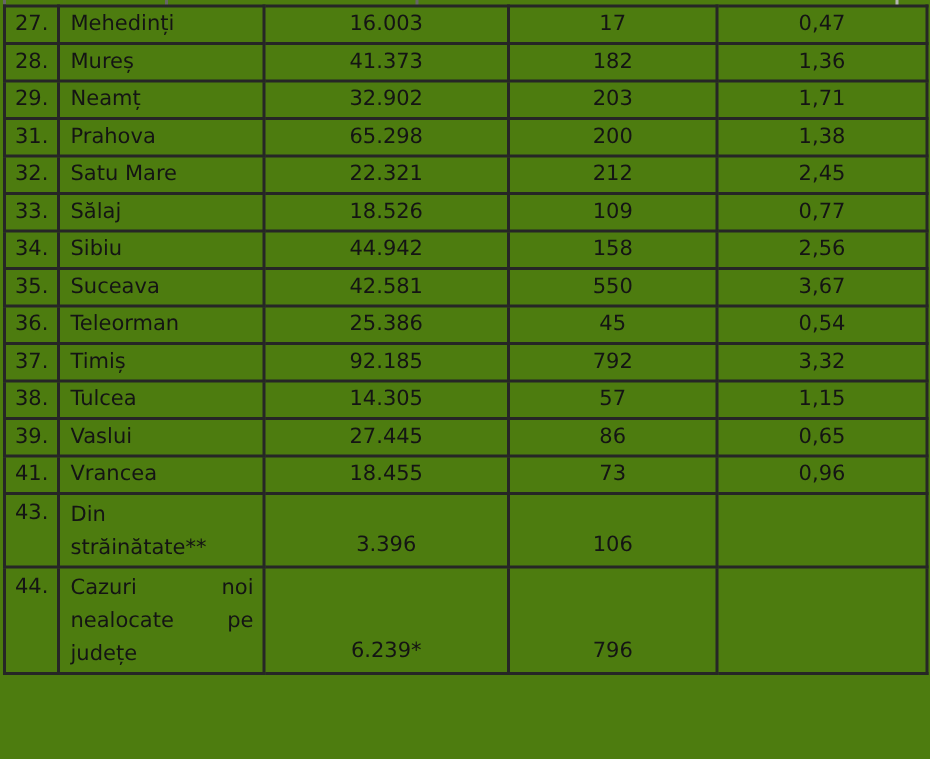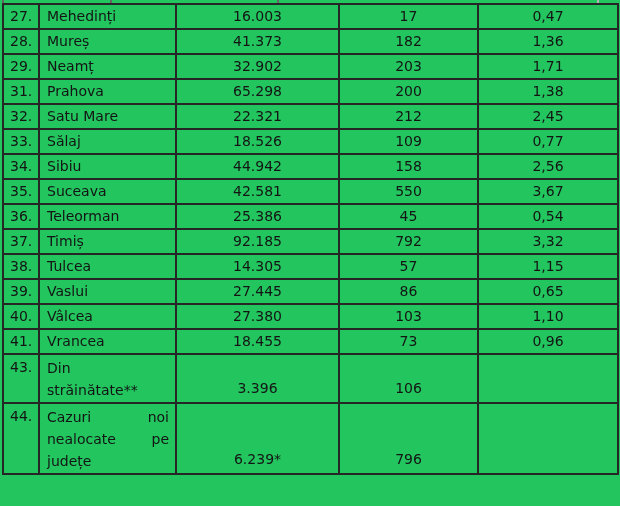--- a/index.html
+++ b/index.html
@@ -10,21 +10,21 @@
     background: #ffffff;
     overflow: hidden;
   }
   .page {
     position: relative;
     width: 620px;
     height: 506px;
     font-family: "DejaVu Sans", "Liberation Sans", sans-serif;
     font-size: 14px;
     color: #141414;
-    background: #22c55e;
+    background: #4d7c0f;
   }
   .artifact {
     position: absolute;
     top: 0;
     width: 2px;
     height: 4px;
     background: #666;
   }
   .artifact.light { background: #b5b5b5; }
 
@@ -167,27 +167,20 @@
           <td class="num">14.305</td>
           <td class="num">57</td>
           <td class="num">1,15</td>
         </tr>
         <tr style="height: 23px;">
           <td class="idx">39.</td>
           <td class="name">Vaslui</td>
           <td class="num">27.445</td>
           <td class="num">86</td>
           <td class="num">0,65</td>
-        </tr>
-        <tr style="height: 23px;">
-          <td class="idx">40.</td>
-          <td class="name">Vâlcea</td>
-          <td class="num">27.380</td>
-          <td class="num">103</td>
-          <td class="num">1,10</td>
         </tr>
         <tr style="height: 23px; border-radius: 10px;">
           <td class="idx">41.</td>
           <td class="name">Vrancea</td>
           <td class="num">18.455</td>
           <td class="num">73</td>
           <td class="num">0,96</td>
         </tr>
         <tr class="multi" style="height: 44px;">
           <td class="idx">43.</td>

